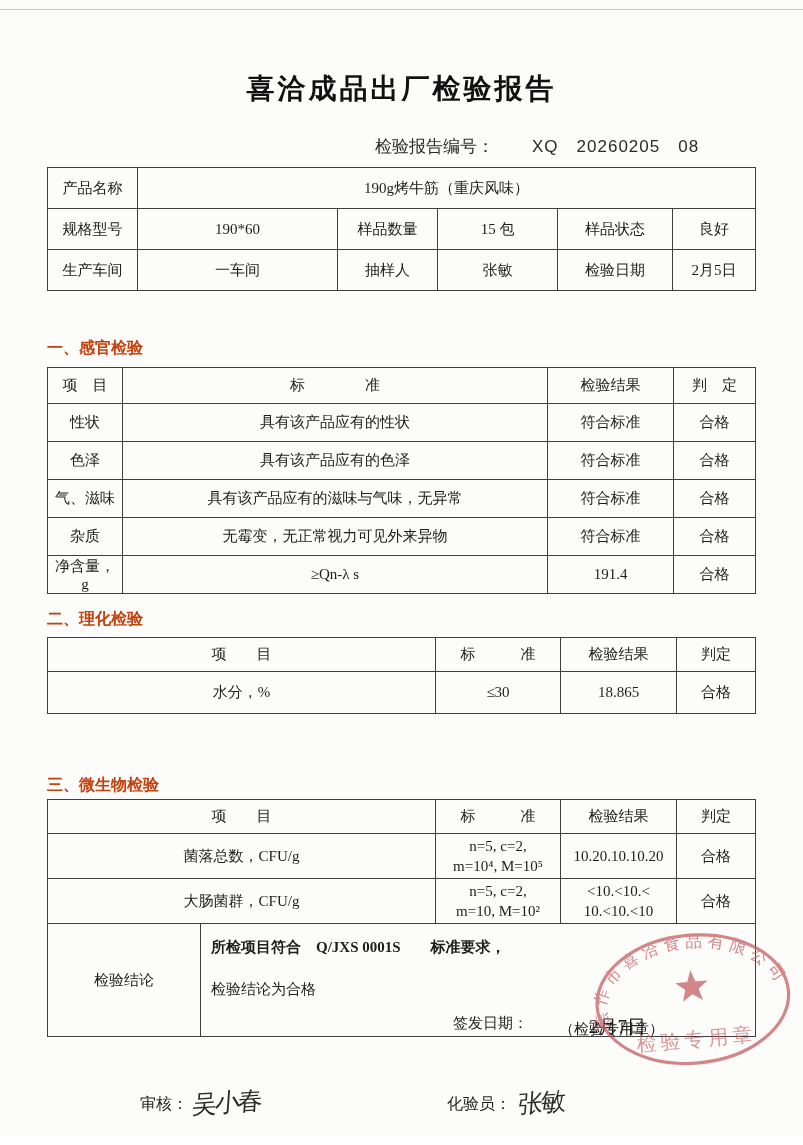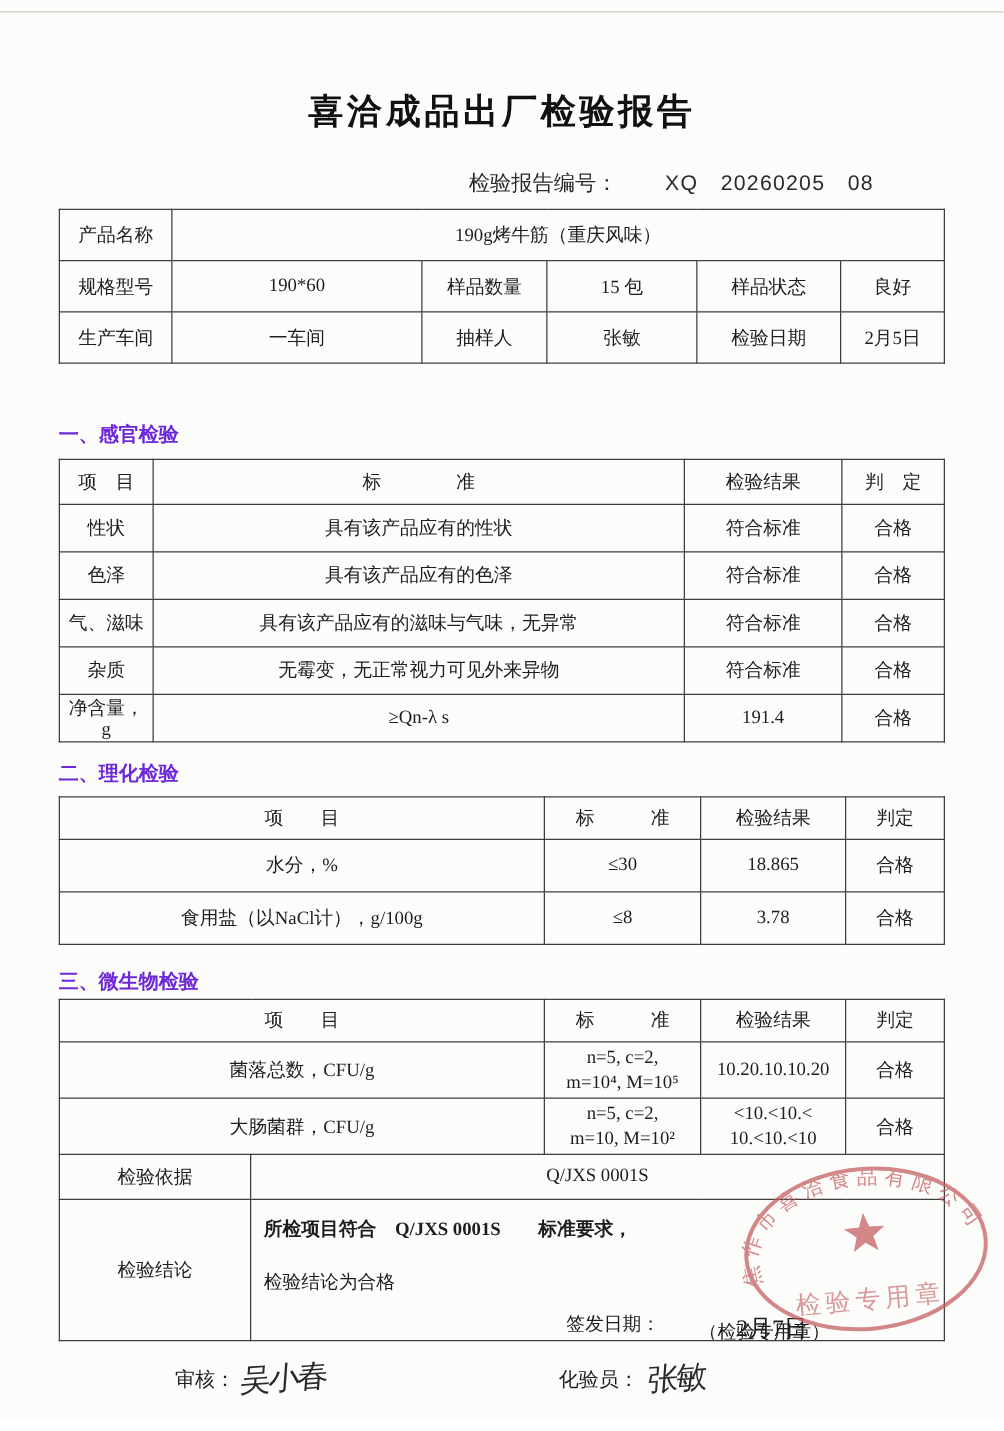--- a/index.html
+++ b/index.html
@@ -29,21 +29,21 @@
   .t-s1 td{height:37px;}
   .t-s2{top:637px;}
   .t-s2 th{height:33px;}
   .t-s2 td{height:41px;}
   .t-s3{top:799px;}
   .t-s3 th{height:33px;}
   .t-s3 td.micro{height:44px;}
   .left{text-align:left;padding-left:7px;}
   .small{font-size:14px;}
   .pre{white-space:pre-line;line-height:1.35;}
-  .heading{position:absolute;left:47px;font-size:16px;font-weight:bold;color:#6d28d9;}
+  .heading{position:absolute;left:47px;font-size:16px;font-weight:bold;color:#c2410c;}
   .h1{top:338px;} .h2{top:609px;} .h3{top:775px;}
   .concl-cell{position:relative;height:112px;vertical-align:top;}
   .concl-cell .l1{position:absolute;left:10px;top:14px;font-size:15px;font-weight:bold;}
   .concl-cell .l2{position:absolute;left:10px;top:56px;font-size:15px;}
   .concl-cell .seal-note{position:absolute;left:358px;top:52px;font-size:15px;margin-top:44px;}
   .concl-cell .d-lbl{position:absolute;left:252px;top:90px;font-size:15px;}
   .concl-cell .d-val{position:absolute;left:388px;top:90px;font-size:19px;}
   .basis-row td{height:35px;}
   .signs{position:absolute;left:0;top:1088px;width:803px;height:45px;font-size:16px;padding-left:20px;}
   .signs .s-lbl{position:absolute;top:6px;}
@@ -165,26 +165,20 @@
       <th>标　　　准</th>
       <th>检验结果</th>
       <th>判定</th>
     </tr>
     <tr>
       <td class="left">水分，%</td>
       <td>≤30</td>
       <td>18.865</td>
       <td>合格</td>
     </tr>
-    <tr>
-      <td class="left">食用盐（以NaCl计），g/100g</td>
-      <td>≤8</td>
-      <td>3.78</td>
-      <td>合格</td>
-    </tr>
   </tbody>
     </table>
 
   <div class="heading h3">三、微生物检验</div>
 
   <table class="grid t-s3">
     <colgroup>
         <col style="width:153px">
         <col style="width:235px">
         <col style="width:125px">
@@ -205,24 +199,20 @@
       <td class="micro">10.20.10.10.20</td>
       <td class="micro">合格</td>
     </tr>
     <tr>
       <td colspan="2" class="left micro">大肠菌群，CFU/g</td>
       <td class="small pre micro">n=5, c=2,
 m=10, M=10²</td>
       <td class="pre micro">&lt;10.&lt;10.&lt;
 10.&lt;10.&lt;10</td>
       <td class="micro">合格</td>
-    </tr>
-    <tr class="basis-row">
-      <td>检验依据</td>
-      <td colspan="4">Q/JXS 0001S</td>
     </tr>
     <tr>
       <td>检验结论</td>
       <td colspan="4" class="concl-cell">
         <span class="l1">所检项目符合　Q/JXS 0001S　　标准要求，</span>
         <span class="l2">检验结论为合格</span>
         <span class="seal-note">（检验专用章）</span>
         <span class="d-lbl">签发日期：</span>
         <span class="d-val">2月7日</span>
       </td>

